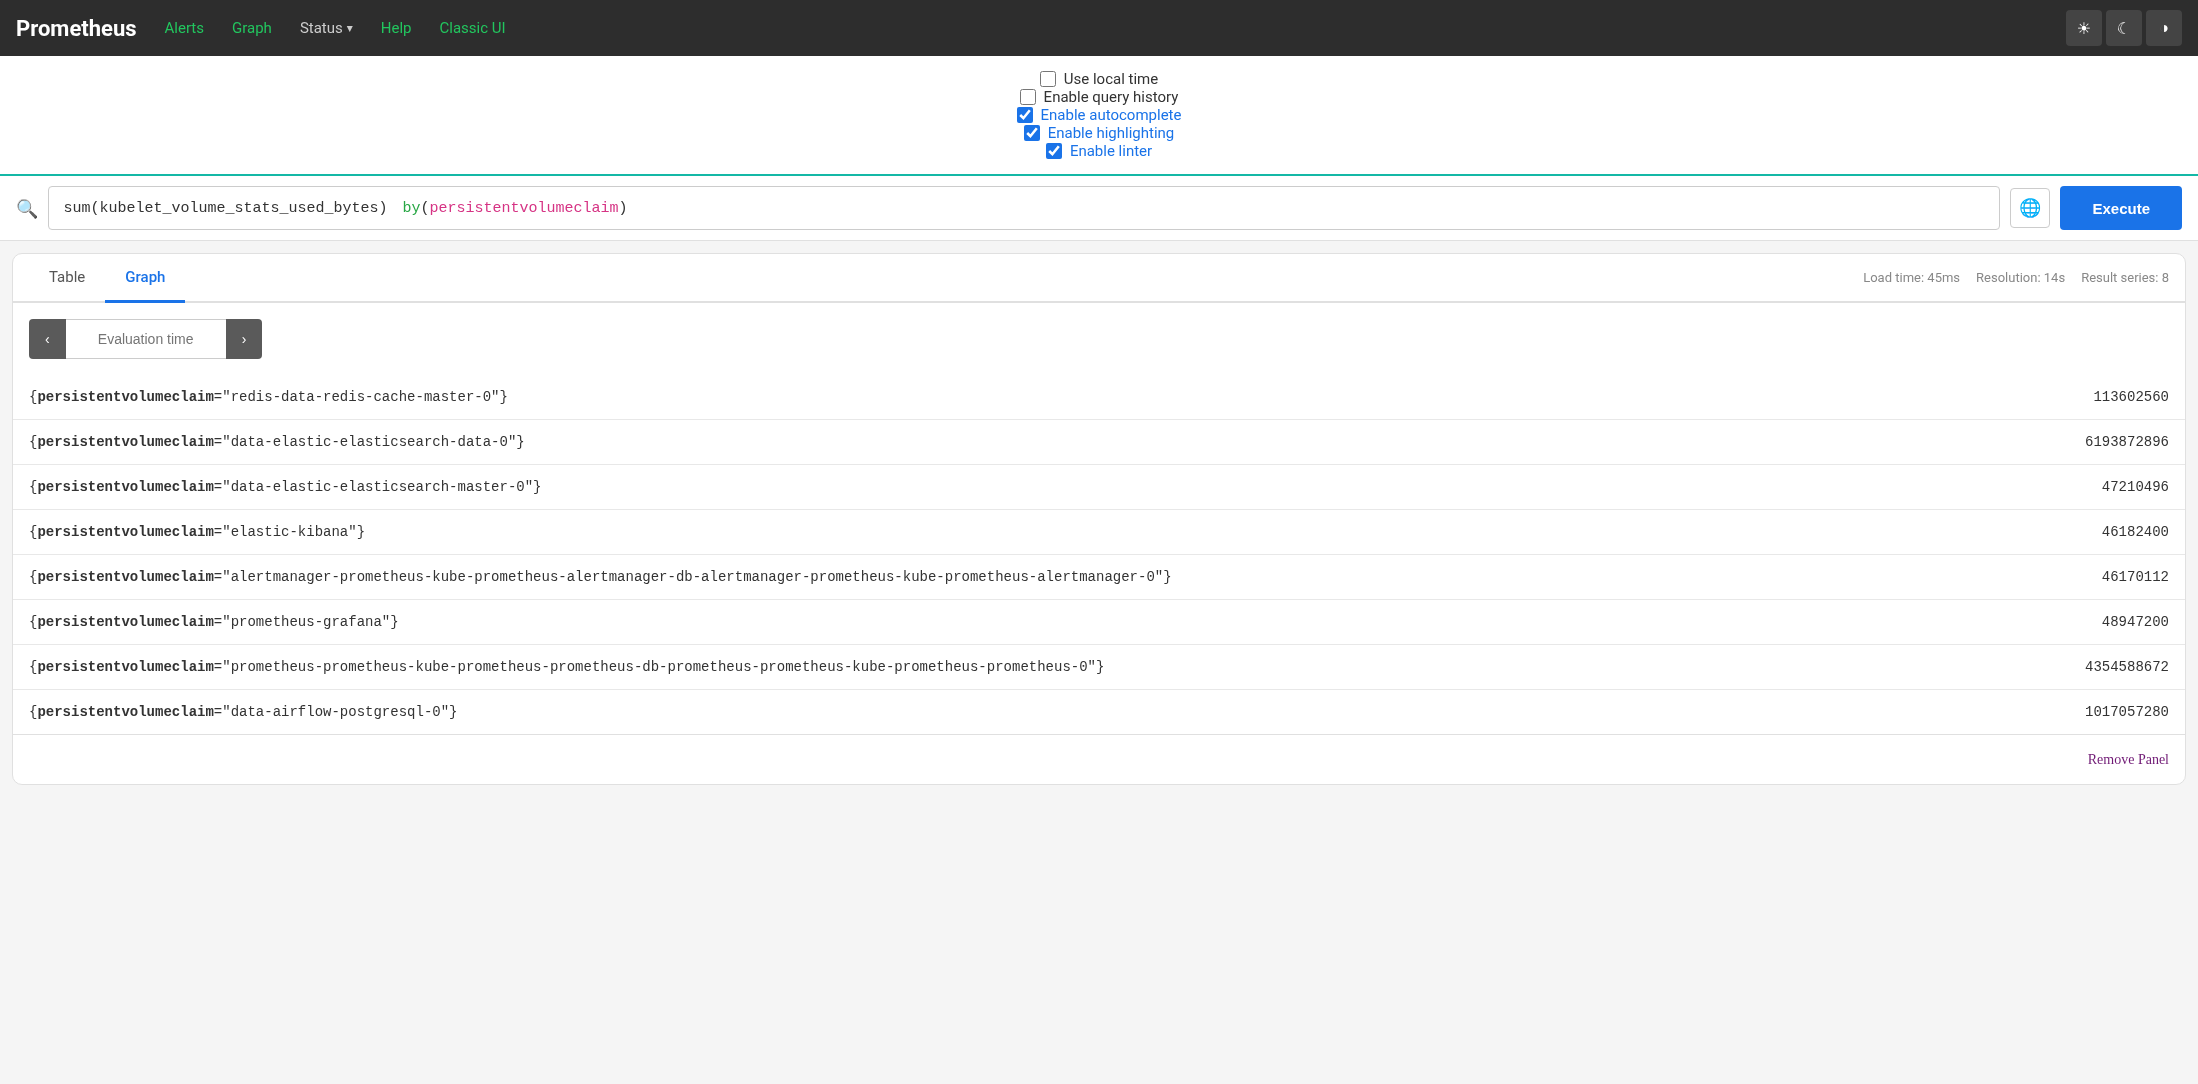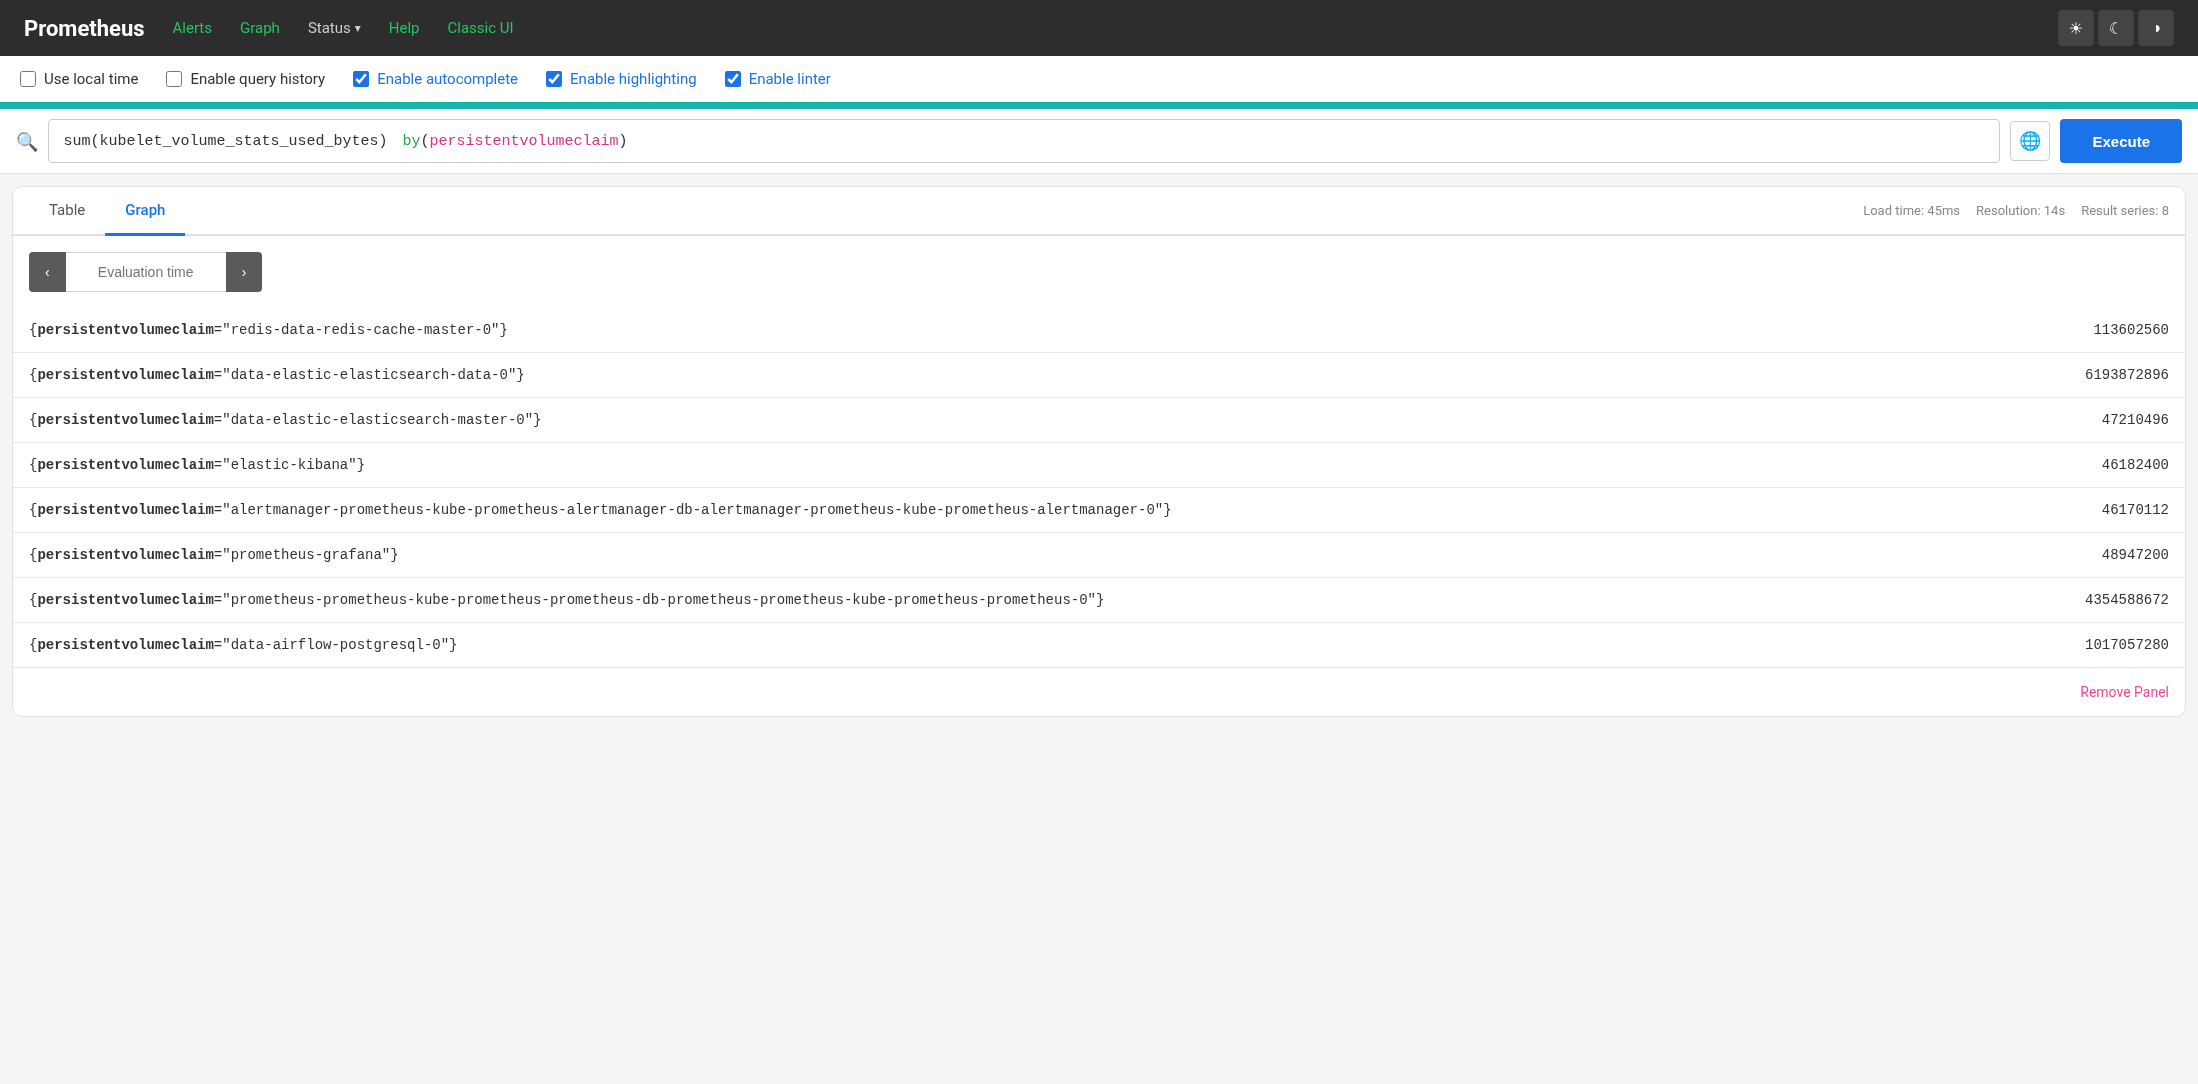--- a/index.html
+++ b/index.html
@@ -4,21 +4,21 @@
   <style>
     * { box-sizing: border-box; margin: 0; padding: 0; }
     body { font-family: -apple-system, BlinkMacSystemFont, 'Segoe UI', Roboto, sans-serif; background: #f5f5f5; font-size: 14px; }
 
     
     .navbar {
       background: #2d2d2d;
       color: #fff;
       display: flex;
       align-items: center;
-      padding: 0 24px;
+      padding: 0 16px;
       height: 56px;
       justify-content: space-between;
     }
     .navbar-left { display: flex; align-items: center; gap: 28px; }
     .navbar-brand { font-size: 22px; font-weight: bold; color: #fff; }
     .navbar-link { color: #22c55e; font-size: 15px; cursor: pointer; text-decoration: none; }
     .navbar-dropdown { display: flex; align-items: center; gap: 4px; color: #ccc; font-size: 15px; cursor: pointer; }
     .navbar-right { display: flex; align-items: center; gap: 4px; }
     .theme-btn {
       width: 36px; height: 36px;
@@ -28,22 +28,22 @@
       display: flex; align-items: center; justify-content: center;
       color: #fff; font-size: 16px;
     }
 
     
     .options-bar {
       background: #fff;
       padding: 14px 20px;
       display: flex;
       align-items: center;
-      gap: 28px;
-      border-bottom: 7px solid #14b8a6;
+      border-bottom: 2px solid #14b8a6;
+      flex-direction: column;
     }
     .checkbox-item { display: flex; align-items: center; gap: 8px; font-size: 15px; color: #333; cursor: pointer; }
     .checkbox-item input[type="checkbox"] { width: 16px; height: 16px; cursor: pointer; }
     .checkbox-item.checked-blue { color: #1a73e8; }
     .checkbox-item.checked-blue input[type="checkbox"] { accent-color: #1a73e8; }
 
     
     .query-bar {
       background: #fff;
       padding: 10px 16px;
@@ -167,24 +167,25 @@
     .data-table td.label-cell { color: #333; }
     .data-table td.value-cell { text-align: right; color: #333; width: 140px; white-space: nowrap; }
 
     
     .remove-panel-row {
       text-align: right;
       padding: 16px;
       border-top: 1px solid #e0e0e0;
     }
     .remove-panel-link {
-      color: #ec4899;
+      color: #701a75;
       font-size: 14px;
       cursor: pointer;
       text-decoration: none;
+      font-family: Liberation Serif, serif;
     }
 
     .chevron { font-size: 12px; }
   </style>
 </head>
 <body>
 
 <nav class="navbar">
   <div class="navbar-left">
     <span class="navbar-brand">Prometheus</span>

